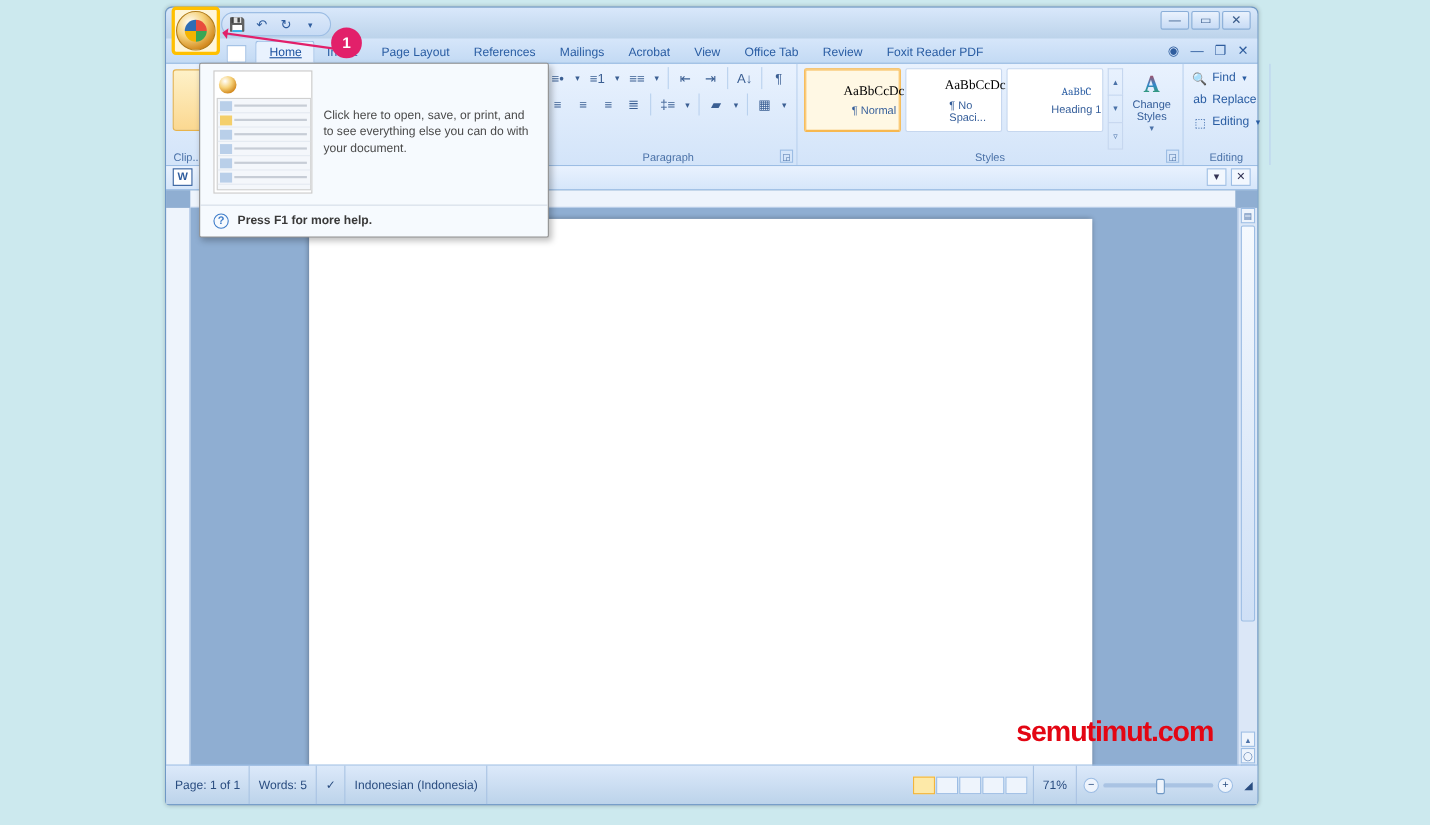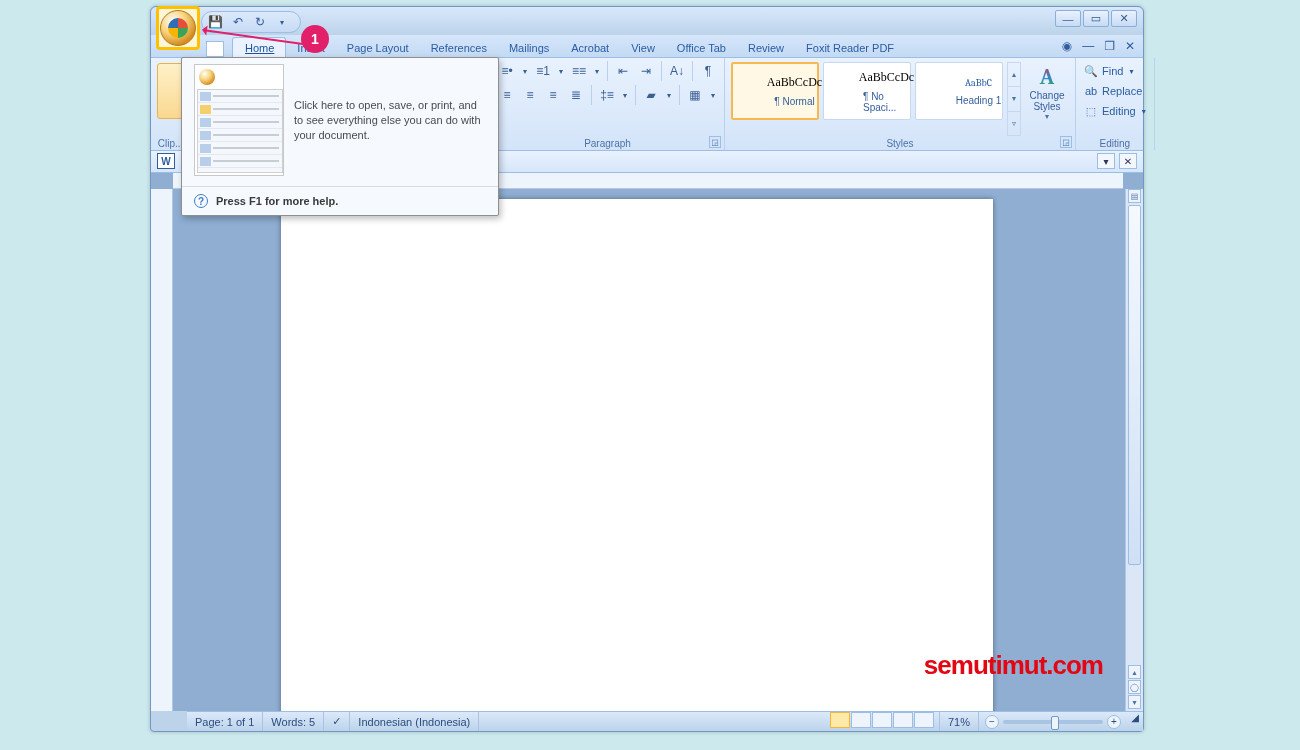--- a/index.html
+++ b/index.html
@@ -65,21 +65,21 @@
   .hruler{position:absolute; top:0; left:22px; right:20px; height:16px; background:#eef4fc; border-bottom:1px solid #b3c9e6;}
   .vruler{position:absolute; top:16px; left:0; width:22px; bottom:0; background:#eef4fc; border-right:1px solid #b3c9e6;}
   .paper{position:absolute; top:26px; left:130px; width:712px; height:920px; background:#fff; box-shadow:0 0 5px rgba(0,0,0,.4);}
   .vscroll{position:absolute; right:0; top:16px; bottom:0; width:18px; background:#dbe7f7;border-left:1px solid #b3c9e6;}
   .vscroll .thumb{position:absolute;left:2px;right:2px;top:2px;height:360px;background:linear-gradient(#f5f9fe,#cfe0f6);border:1px solid #9cbde4;border-radius:2px;}
   .vscroll .upbtn,.vscroll .dnbtn{position:absolute;left:2px;right:2px;height:14px;background:#eef4fc;border:1px solid #9cbde4;font-size:8px;display:flex;align-items:center;justify-content:center;color:#4b72a8;}
   .vscroll .navbtns{position:absolute;left:2px;right:2px;bottom:2px;}
   .vscroll .navbtns div{height:14px;border:1px solid #9cbde4;background:#eef4fc;margin-top:1px;font-size:8px;display:flex;align-items:center;justify-content:center;color:#4b72a8;}
   .watermark{position:absolute; right:40px; bottom:30px; font-size:26px; font-weight:900; color:#e30613; font-family:Arial,sans-serif; letter-spacing:-1px;}
   
-  .status{position:absolute; left:0; right:0; bottom:0; height:20px; background:linear-gradient(#dce9fa,#bcd3ea); border-top:1px solid #9cbde4; font-size:11px; color:#2a4d80; display:flex; margin-left:36px;}
+  .status{position:absolute; left:0; right:0; bottom:0; height:36px; background:linear-gradient(#dce9fa,#bcd3ea); border-top:1px solid #9cbde4; font-size:11px; color:#2a4d80; display:flex; align-items:center;}
   .status .cell{padding:0 8px; border-right:1px solid #a9c3e3; height:100%; display:flex;align-items:center; gap:4px;}
   .status .spacer{flex:1;}
   .viewbtn{width:20px;height:16px;border:1px solid #9cbde4;background:#eef4fc;margin-right:1px;}
   .viewbtn.active{background:#fde9a8;border-color:#f3b53b;}
   .zoom{display:flex;align-items:center;gap:4px;padding:0 6px;}
   .zoom .track{width:100px;height:4px;background:#a9c3e3;position:relative;border-radius:2px;}
   .zoom .track::after{content:"";position:absolute;left:48px;top:-4px;width:6px;height:12px;background:#eef4fc;border:1px solid #6f98c5;border-radius:2px;}
   .zoom .zbtn{width:14px;height:14px;border:1px solid #9cbde4;border-radius:7px;background:#eef4fc;font-size:10px;display:flex;align-items:center;justify-content:center;color:#2a4d80;}
   
   .tooltip{position:absolute; left:30px; top:50px; width:318px; background:#f6fafe; border:1px solid #8f8f8f; border-radius:2px; box-shadow:2px 3px 6px rgba(0,0,0,.25); z-index:40; font-size:11px; color:#4a4a4a;}

